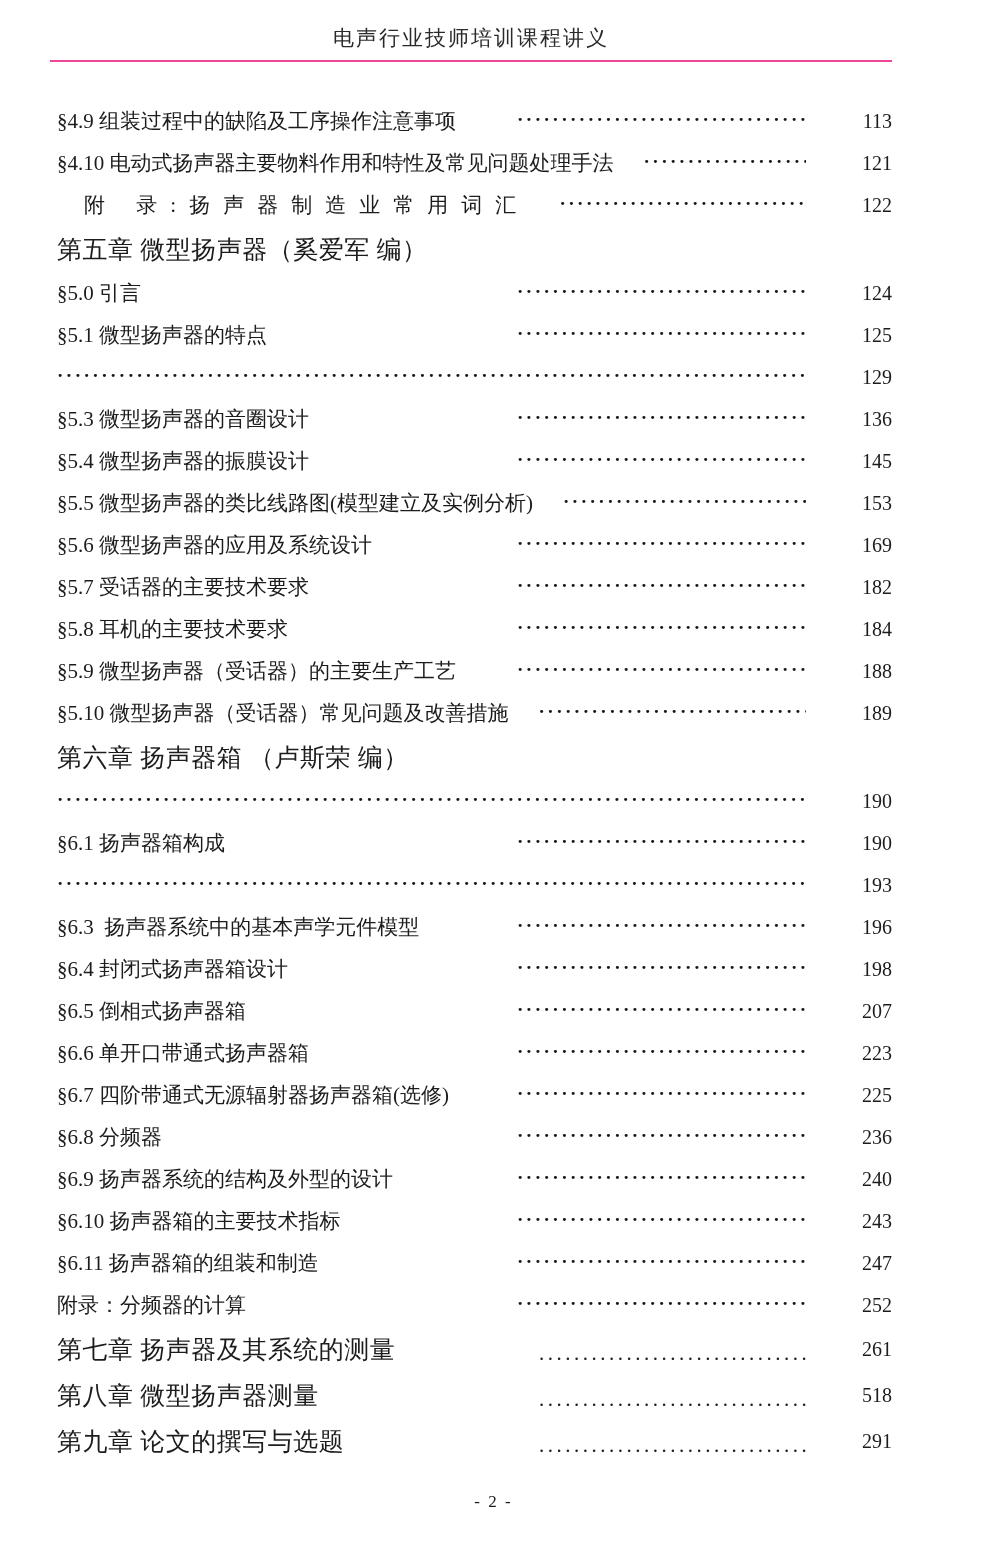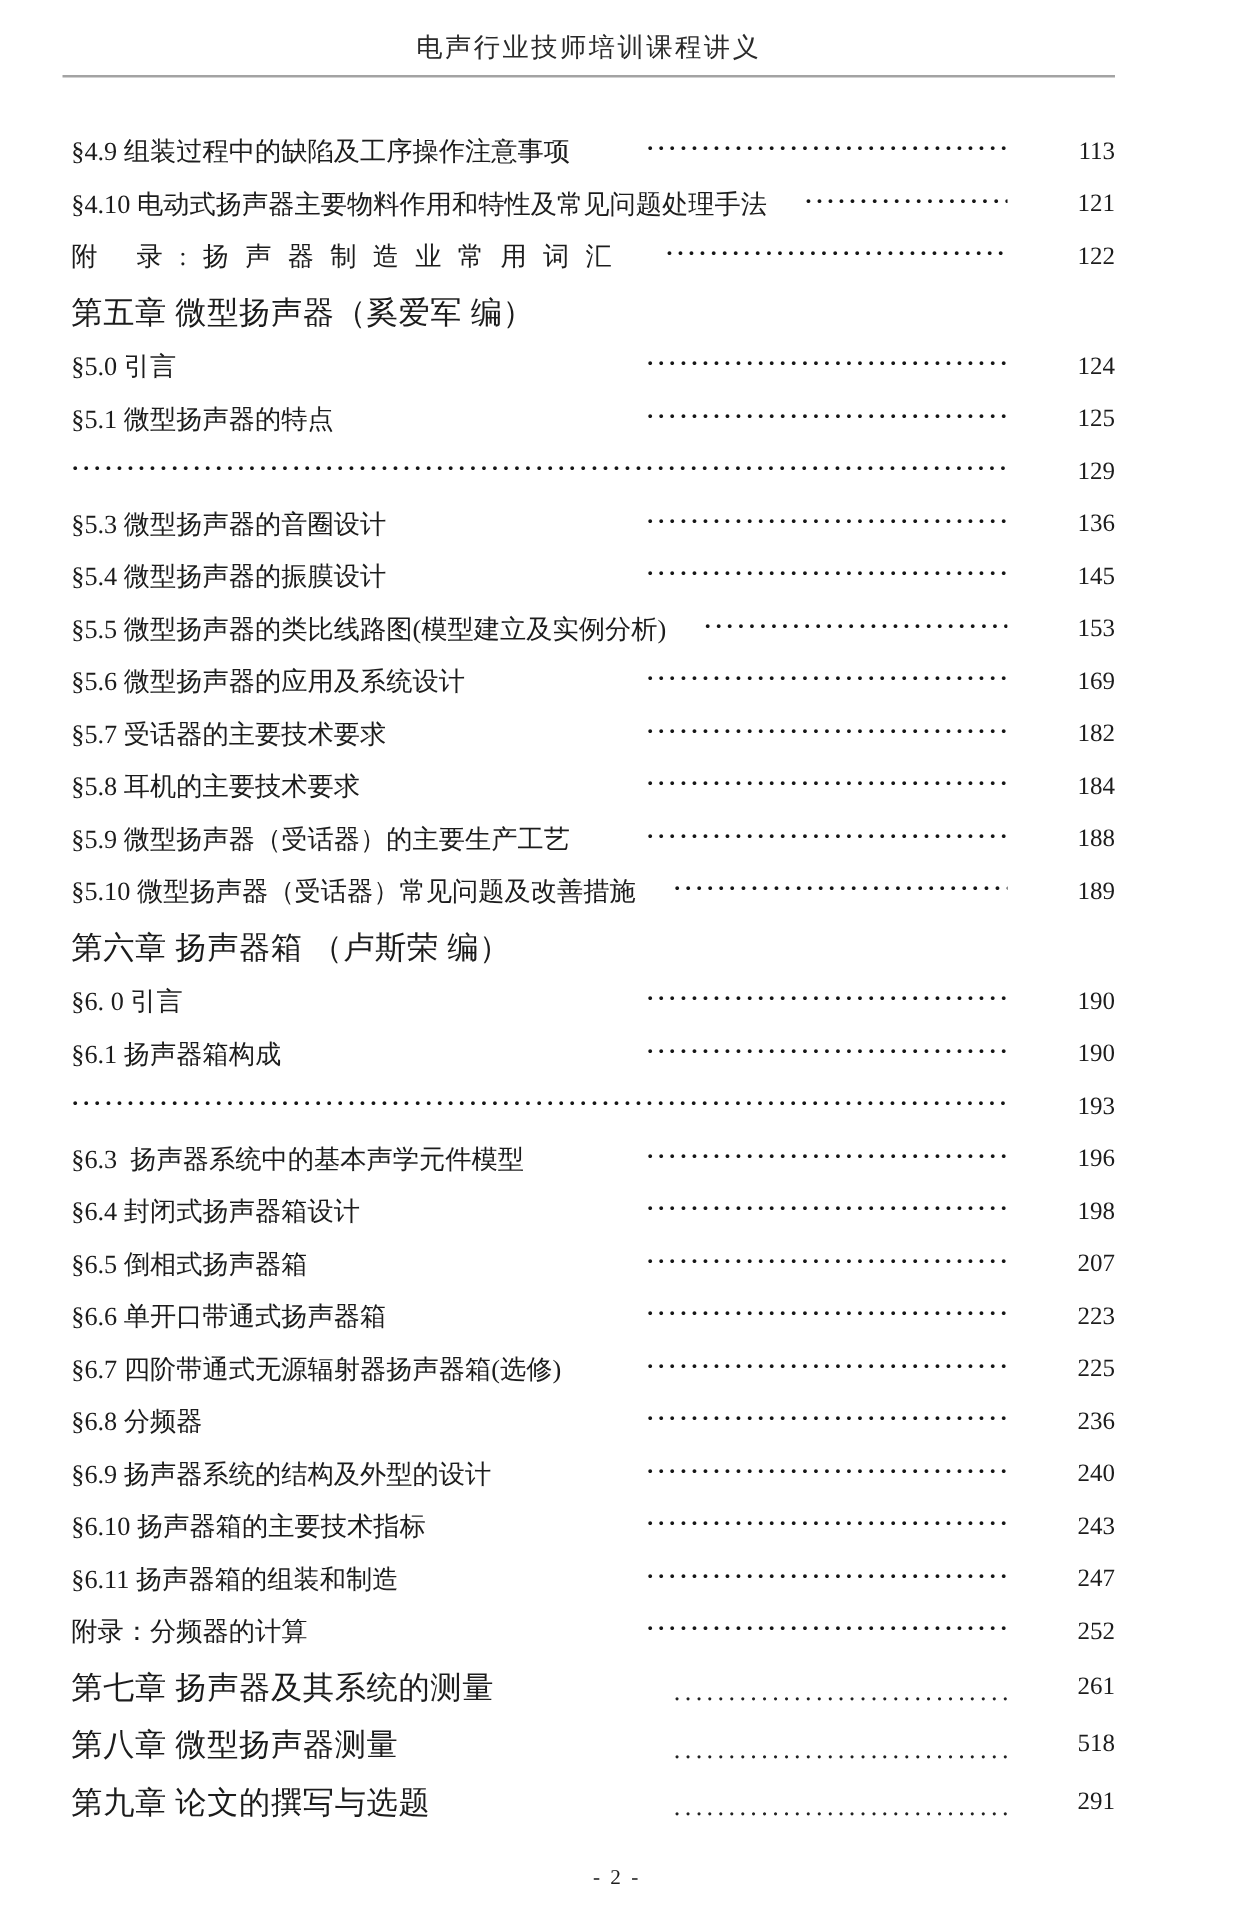--- a/index.html
+++ b/index.html
@@ -8,21 +8,21 @@
     background:#ffffff;
     color:#1c1c1c;
     font-family:"Liberation Serif","DejaVu Serif",serif;
     overflow:hidden;
     position:relative;
   }
   
   .header{
     margin:0 95px 0 50px;
     padding-top:24px;
-    border-bottom:2px solid #a3a3a3;
+    border-bottom:2px solid #ec4899;
     text-align:center;
   }
   .header-title{
     display:inline-block;
     font-size:21px;
     letter-spacing:2px;
     color:#2a2a2a;
     padding-bottom:8px;
   }
   
@@ -42,21 +42,21 @@
     font-size:21px;
     margin-right:16px;
     min-width:430px;
   }
   .row.chapter .title{
     font-size:25px;
     min-width:452px;
     letter-spacing:0.5px;
   }
   .row.no-page .title{min-width:0;}
-  .row.spaced .title{letter-spacing:0.62em;min-width:430px;}
+  .row.spaced .title{letter-spacing:0.62em;min-width:430px;margin-left:27px;}
   .leader{
     flex:1;
     overflow:hidden;
     white-space:nowrap;
     font-size:19px;
     font-weight:700;
     letter-spacing:2.5px;
     color:#161616;
     position:relative;
     top:-1px;
@@ -166,21 +166,20 @@
     </div>
     <div class="row section">
       <span class="title">§5.10 微型扬声器（受话器）常见问题及改善措施</span>
       <span class="leader">··························································································</span>
       <span class="page">189</span>
     </div>
     <div class="row chapter no-page">
       <span class="title">第六章 扬声器箱 （卢斯荣 编）</span>
     </div>
     <div class="row section">
-      <span class="title">§6. 0 引言</span>
       <span class="leader">··························································································</span>
       <span class="page">190</span>
     </div>
     <div class="row section">
       <span class="title">§6.1 扬声器箱构成</span>
       <span class="leader">··························································································</span>
       <span class="page">190</span>
     </div>
     <div class="row section">
       <span class="leader">··························································································</span>

